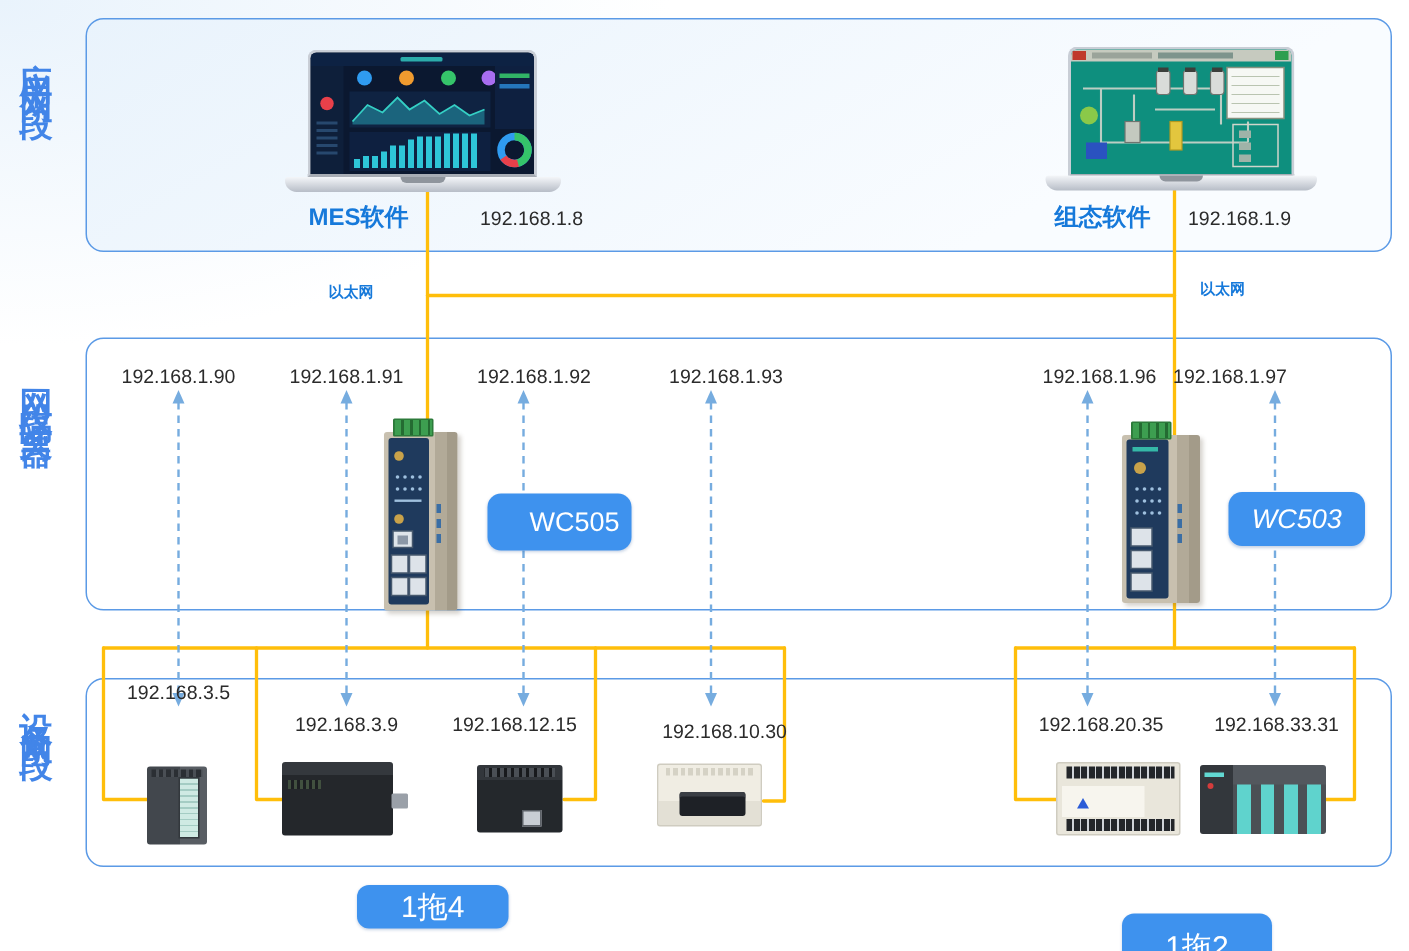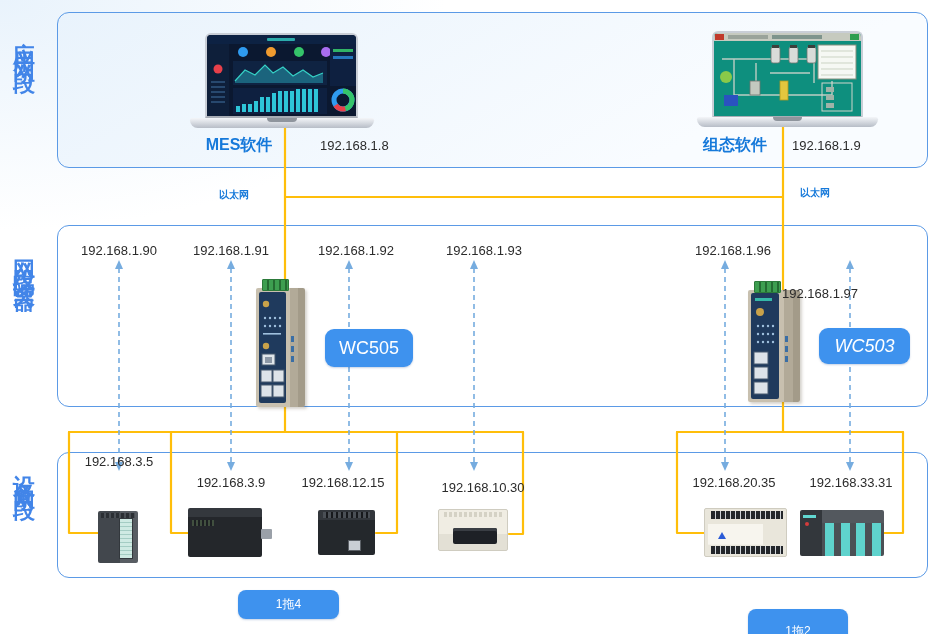--- a/index.html
+++ b/index.html
@@ -21,21 +21,21 @@
   
   svg.wires{position:absolute;left:0;top:0;z-index:3;}
   
   .cap{position:absolute;font-weight:bold;font-size:16px;color:#1679da;text-align:center;z-index:5;}
   .eth{position:absolute;font-weight:bold;font-size:10px;color:#1679da;z-index:5;}
   .ip{position:absolute;font-size:13px;color:#2b2b2b;white-space:nowrap;transform:translateX(-50%);z-index:5;}
   
   .pill{position:absolute;background:#3e92ee;color:#fff;display:flex;align-items:center;justify-content:center;
     border-radius:9px;z-index:6;box-shadow:0 1px 2px rgba(30,80,150,.25);}
   .pill.big{font-size:18px;}
-  .pill.small{font-size:12px;border-radius:8px;}
+  .pill.small{font-size:20px;border-radius:8px;}
   
   .laptop{position:absolute;z-index:4;}
   .lt-screen{position:absolute;border:2px solid #c9ced6;border-bottom-color:#a8adb5;border-radius:6px 6px 0 0;
     overflow:hidden;box-sizing:border-box;}
   .lt-base{position:absolute;background:linear-gradient(#f4f6f9,#b7bdc7);border-radius:3px 3px 10px 10px;}
   .lt-base::before{content:"";position:absolute;left:42%;top:0;width:16%;height:4px;background:#8f959d;border-radius:0 0 6px 6px;}
   
   .wc{position:absolute;z-index:4;border-radius:2px;
     background:linear-gradient(90deg,#c8c0af 0 70%,#b2aa98 70% 86%,#a39b89 86% 100%);
     box-shadow:2px 2px 3px rgba(90,80,60,.25);}
@@ -229,21 +229,21 @@
   <div class="ip" style="left:792px;top:138px;transform:none;">192.168.1.9</div>
 
   <div class="eth" style="left:219px;top:188px;">以太网</div>
   <div class="eth" style="left:800px;top:186px;">以太网</div>
 
   <div class="ip" style="left:119px;top:243px;">192.168.1.90</div>
   <div class="ip" style="left:231px;top:243px;">192.168.1.91</div>
   <div class="ip" style="left:356px;top:243px;">192.168.1.92</div>
   <div class="ip" style="left:484px;top:243px;">192.168.1.93</div>
   <div class="ip" style="left:733px;top:243px;">192.168.1.96</div>
-  <div class="ip" style="left:820px;top:243px;margin-top:43px;">192.168.1.97</div>
+  <div class="ip" style="left:820px;top:243px;">192.168.1.97</div>
 
   <div class="wc" style="left:256px;top:288px;width:49px;height:119px;">
     <svg width="49" height="119" viewBox="0 0 49 119">
       <rect x="3" y="4" width="27" height="111" rx="2" fill="#1f3a5d"></rect>
       <circle cx="10" cy="16" r="3.2" fill="#c9a24a"></circle>
       <g fill="#9fc0de">
         <circle cx="9" cy="30" r="1.2"></circle>
           <circle cx="14" cy="30" r="1.2"></circle>
           <circle cx="19" cy="30" r="1.2"></circle>
           <circle cx="24" cy="30" r="1.2"></circle>
@@ -291,21 +291,21 @@
       <rect x="6" y="77" width="14" height="12" fill="#dde3e9" stroke="#47596e"></rect>
       <rect x="6" y="92" width="14" height="12" fill="#dde3e9" stroke="#47596e"></rect>
       <g fill="#3a6ea5">
           <rect x="37" y="46" width="3" height="6"></rect>
           <rect x="37" y="56" width="3" height="6"></rect>
           <rect x="37" y="66" width="3" height="6"></rect>
         </g>
     </svg>
   </div>
 
-  <div class="pill big" style="left:325px;top:329px;width:88px;height:38px;">WC505</div>
+  <div class="pill big" style="left:325px;top:329px;width:76px;height:38px;padding-left:20px;">WC505</div>
   <div class="pill big" style="left:819px;top:328px;width:91px;height:36px;font-style:italic;">WC503</div>
 
   <div class="ip" style="left:119px;top:454px;">192.168.3.5</div>
   <div class="ip" style="left:231px;top:475px;">192.168.3.9</div>
   <div class="ip" style="left:343px;top:475px;">192.168.12.15</div>
   <div class="ip" style="left:483px;top:480px;">192.168.10.30</div>
   <div class="ip" style="left:734px;top:475px;">192.168.20.35</div>
   <div class="ip" style="left:851px;top:475px;">192.168.33.31</div>
 
   <div class="dev d1" style="left:98px;top:511px;width:40px;height:52px;"></div>

